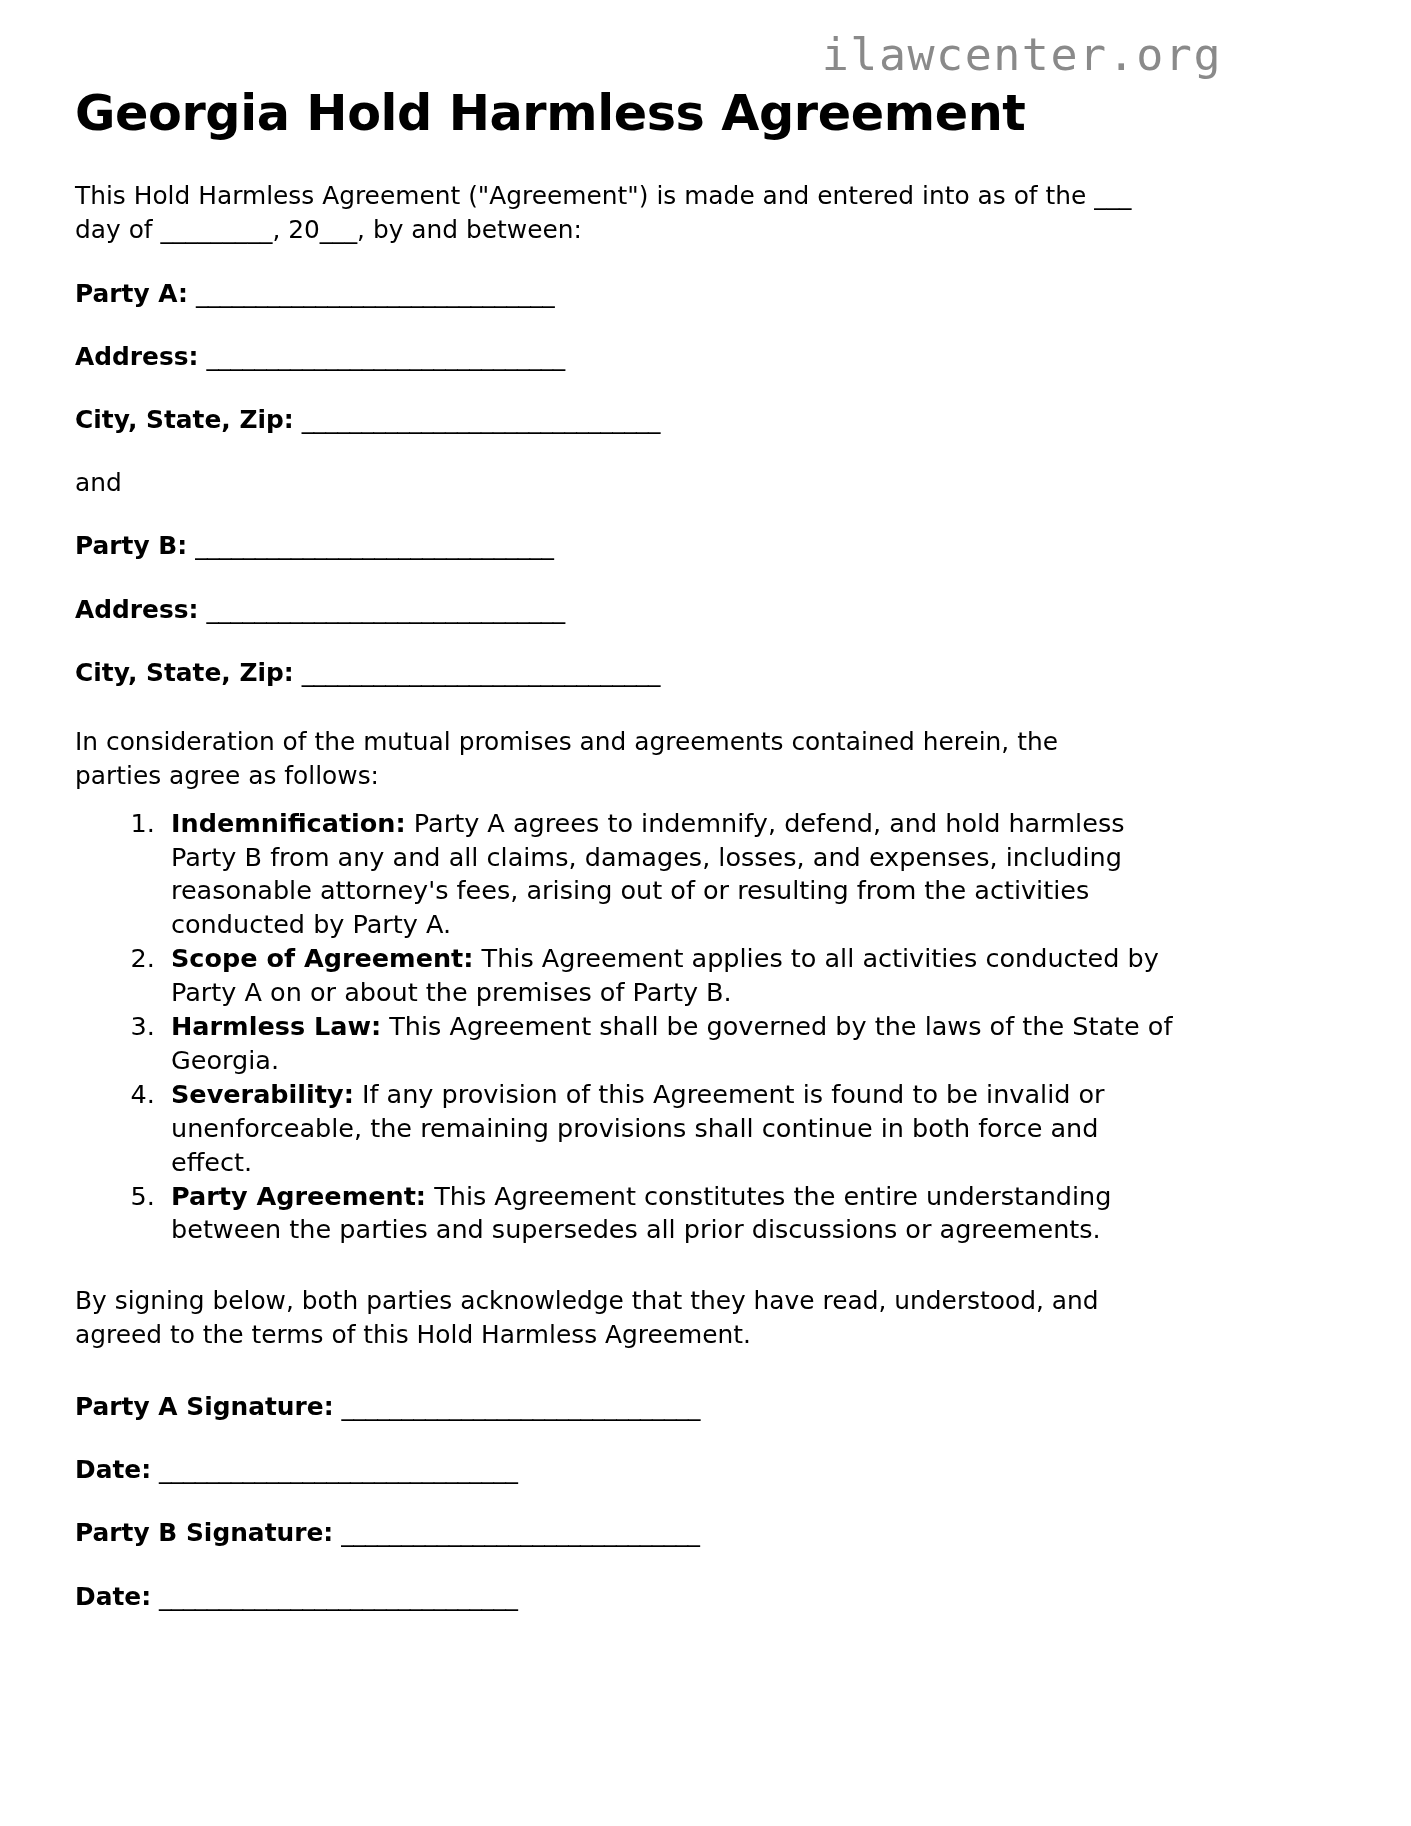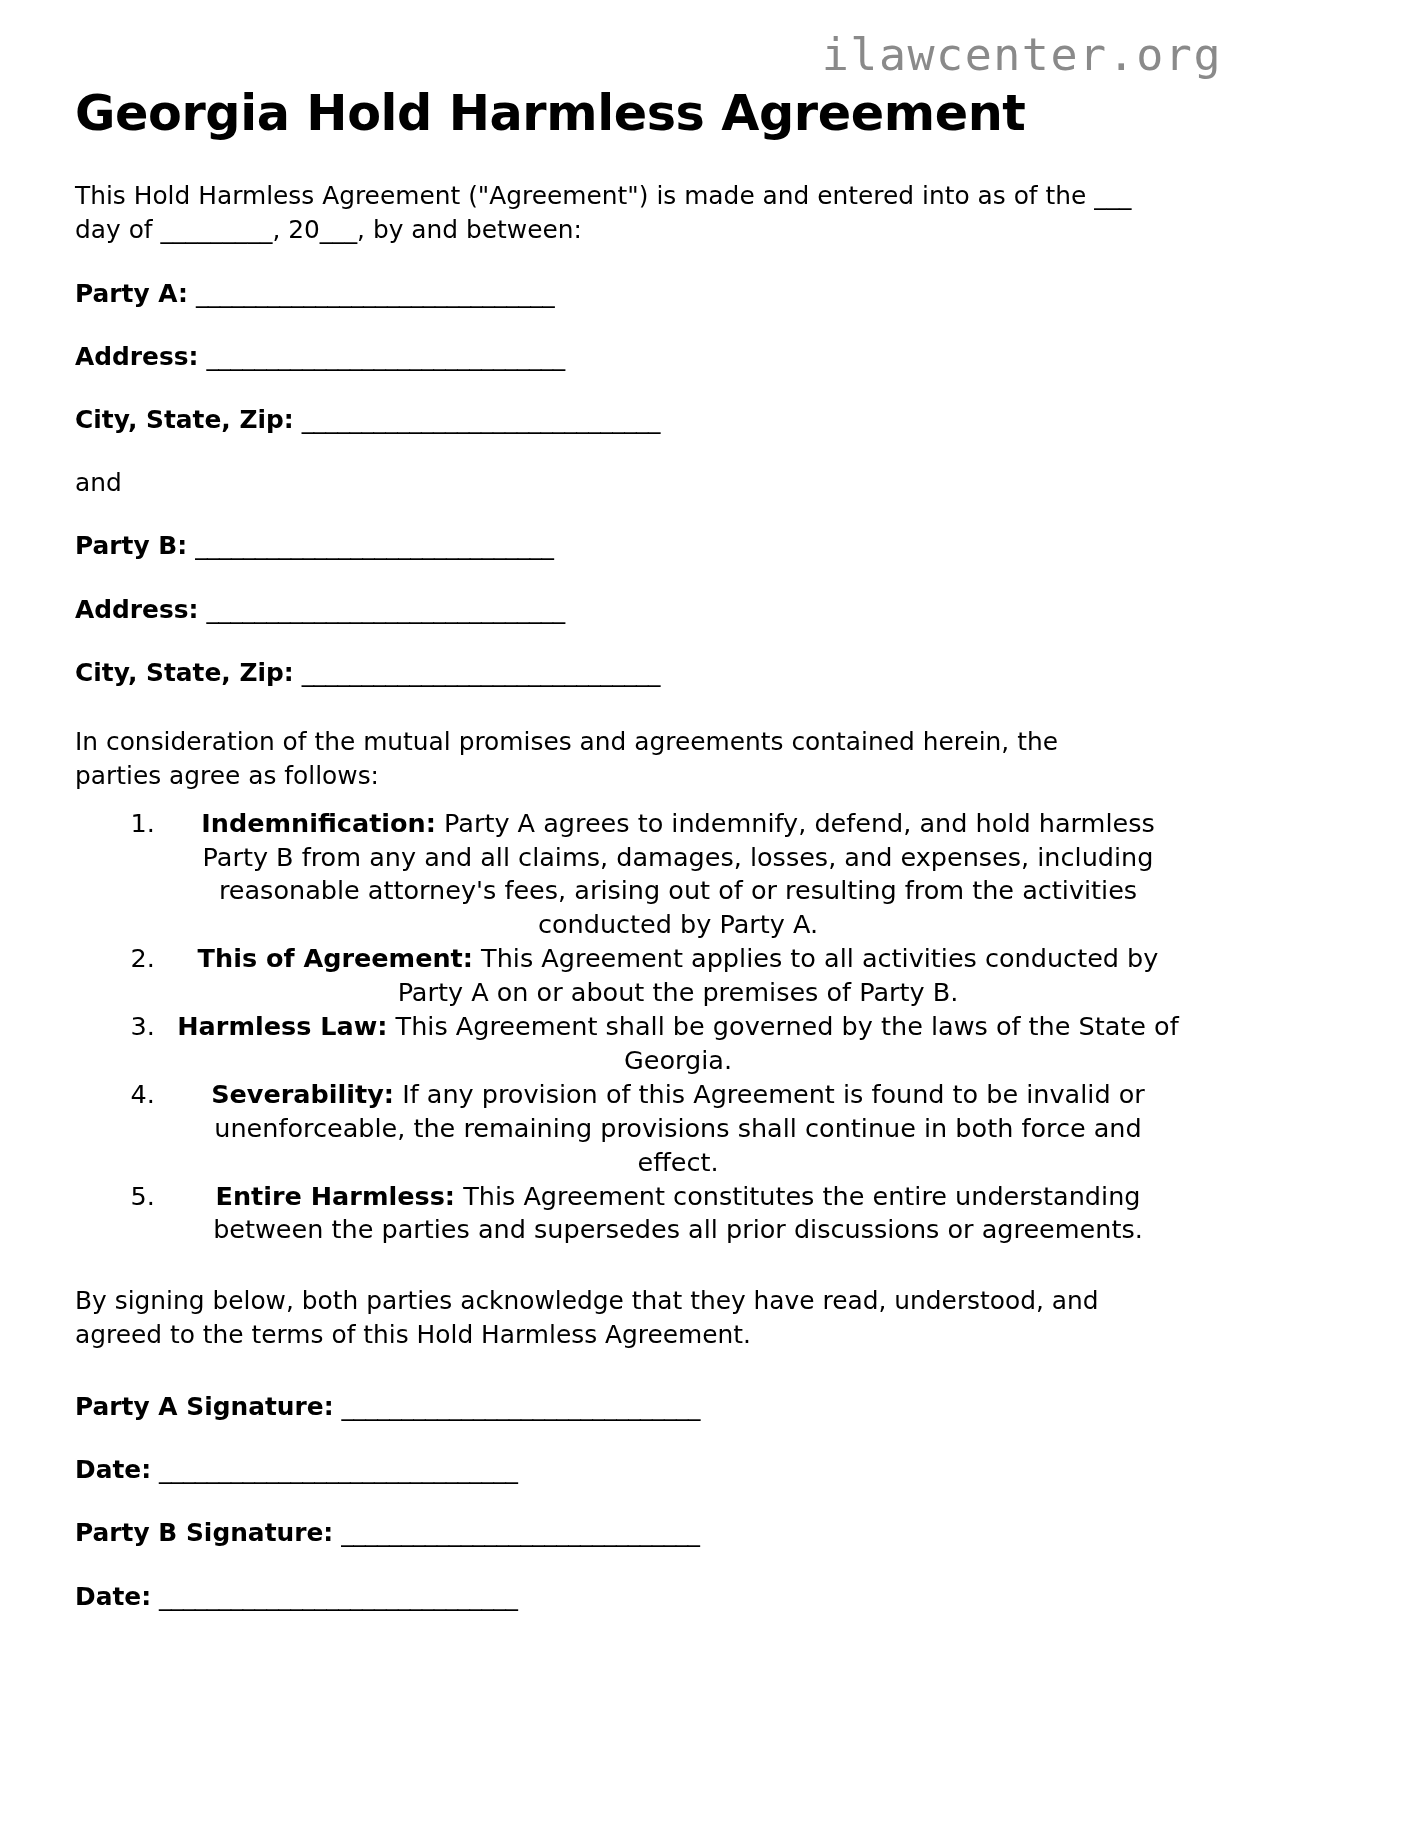--- a/index.html
+++ b/index.html
@@ -101,21 +101,20 @@
   ol.clauses {
     margin: 14px 0 0 0;
     padding-left: 88px;
     font-size: 25.5px;
     line-height: 1.33;
     max-width: 1160px;
   }
   ol.clauses > li {
     margin: 0 0 0 0;
     padding-left: 8px;
-    text-align: center;
   }
   ol.clauses > li .term {
     font-weight: bold;
   }
   .clause-text { }
 
   
   .sig-block { margin-top: 38px; }
   .sig-row {
     font-size: 25.5px;
@@ -171,30 +170,30 @@
     <span class="blank">______________________________</span>
   </div>
 
   <p class="body-text consideration-para">In consideration of the mutual promises and agreements contained herein, the parties agree as follows:</p>
 
   <ol class="clauses">
     <li>
       <span class="term">Indemnification:</span><span class="clause-text"> Party A agrees to indemnify, defend, and hold harmless Party B from any and all claims, damages, losses, and expenses, including reasonable attorney's fees, arising out of or resulting from the activities conducted by Party A.</span>
     </li>
     <li>
-      <span class="term">This of Agreement:</span><span class="clause-text"> This Agreement applies to all activities conducted by Party A on or about the premises of Party B.</span>
+      <span class="term">Scope of Agreement:</span><span class="clause-text"> This Agreement applies to all activities conducted by Party A on or about the premises of Party B.</span>
     </li>
     <li>
       <span class="term">Harmless Law:</span><span class="clause-text"> This Agreement shall be governed by the laws of the State of Georgia.</span>
     </li>
     <li>
       <span class="term">Severability:</span><span class="clause-text"> If any provision of this Agreement is found to be invalid or unenforceable, the remaining provisions shall continue in both force and effect.</span>
     </li>
     <li>
-      <span class="term">Entire Harmless:</span><span class="clause-text"> This Agreement constitutes the entire understanding between the parties and supersedes all prior discussions or agreements.</span>
+      <span class="term">Party Agreement:</span><span class="clause-text"> This Agreement constitutes the entire understanding between the parties and supersedes all prior discussions or agreements.</span>
     </li>
   </ol>
 
   <p class="body-text signing-para">By signing below, both parties acknowledge that they have read, understood, and agreed to the terms of this Hold Harmless Agreement.</p>
 
   <div class="sig-block">
     <div class="sig-row">
       <span class="lbl">Party A Signature:</span>
       <span class="blank">______________________________</span>
     </div>

